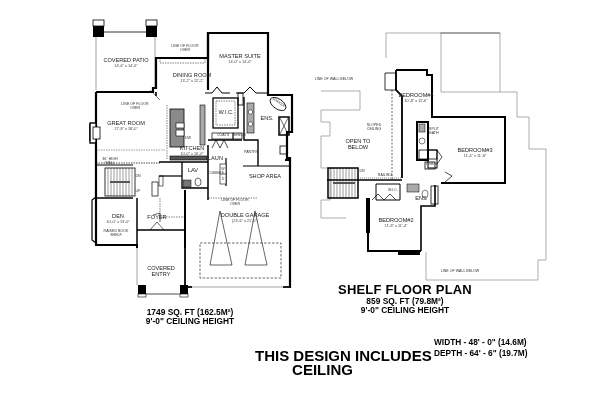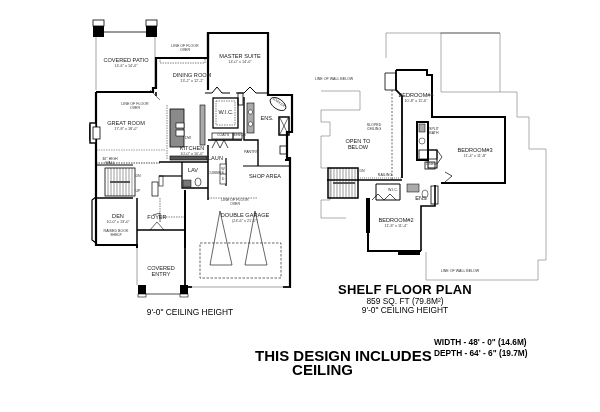--- a/index.html
+++ b/index.html
@@ -3,21 +3,21 @@
 <meta charset="utf-8">
 <style>
   html, body { margin:0; padding:0; background:#fff; }
   body { width:600px; height:412px; position:relative; overflow:hidden; font-family:"Liberation Sans", sans-serif; color:#000; }
   #plan { position:absolute; left:0; top:0; width:600px; height:412px; }
   .lbl { position:absolute; font-family:"Liberation Sans", sans-serif; white-space:nowrap; text-align:center; line-height:1; }
   .room { font-size:5.6px; color:#222; }
   .dim { font-size:3.8px; color:#444; display:block; margin-top:1px; }
   .tiny { font-size:3.6px; color:#333; }
   .title { font-weight:bold; font-size:13px; letter-spacing:0.2px; }
-  .sub { font-weight:normal; font-size:8.4px; }
+  .sub { font-weight:bold; font-size:8.4px; }
   .note { font-weight:bold; font-size:15px; line-height:13.5px; }
   .specs { font-weight:bold; font-size:8.3px; line-height:11px; text-align:left; }
 </style>
 </head>
 <body>
 
 <svg id="plan" viewBox="0 0 600 412" xmlns="http://www.w3.org/2000/svg">
 
   <g fill="none" stroke="#000">
 
@@ -226,20 +226,21 @@
 <div class="lbl tiny" style="left:213px;top:134px;width:20px;">COATS</div>
 <div class="lbl tiny" style="left:233px;top:134px;width:10px;">BENCH</div>
 <div class="lbl tiny" style="left:184px;top:137px;width:8px;">DW</div>
 <div class="lbl tiny" style="left:134px;top:175px;width:8px;">DN</div>
 <div class="lbl tiny" style="left:134px;top:190px;width:8px;">UP</div>
 <div class="lbl tiny" style="left:221px;top:168px;width:4px;">W</div>
 <div class="lbl tiny" style="left:221px;top:178px;width:4px;">D</div>
 <div class="lbl tiny" style="left:220px;top:198px;width:30px;white-space:normal;line-height:4px;">LINE OF FLOOR OVER</div>
 
 <div class="lbl" style="left:110px;top:307px;width:160px;">
+  <div class="sub" style="margin-top:1px;">1749 SQ. FT (162.5M²)</div>
   <div class="sub" style="margin-top:1px;">9'-0" CEILING HEIGHT</div>
 </div>
 
 <div class="lbl room" style="left:396px;top:93px;width:40px;">
   <span>BEDROOM#4</span>
   <span class="dim">10'-8" x 11'-6"</span>
 </div>
 <div class="lbl room" style="left:455px;top:148px;width:40px;">
   <span>BEDROOM#3</span>
   <span class="dim">11'-4" x 11'-8"</span>

